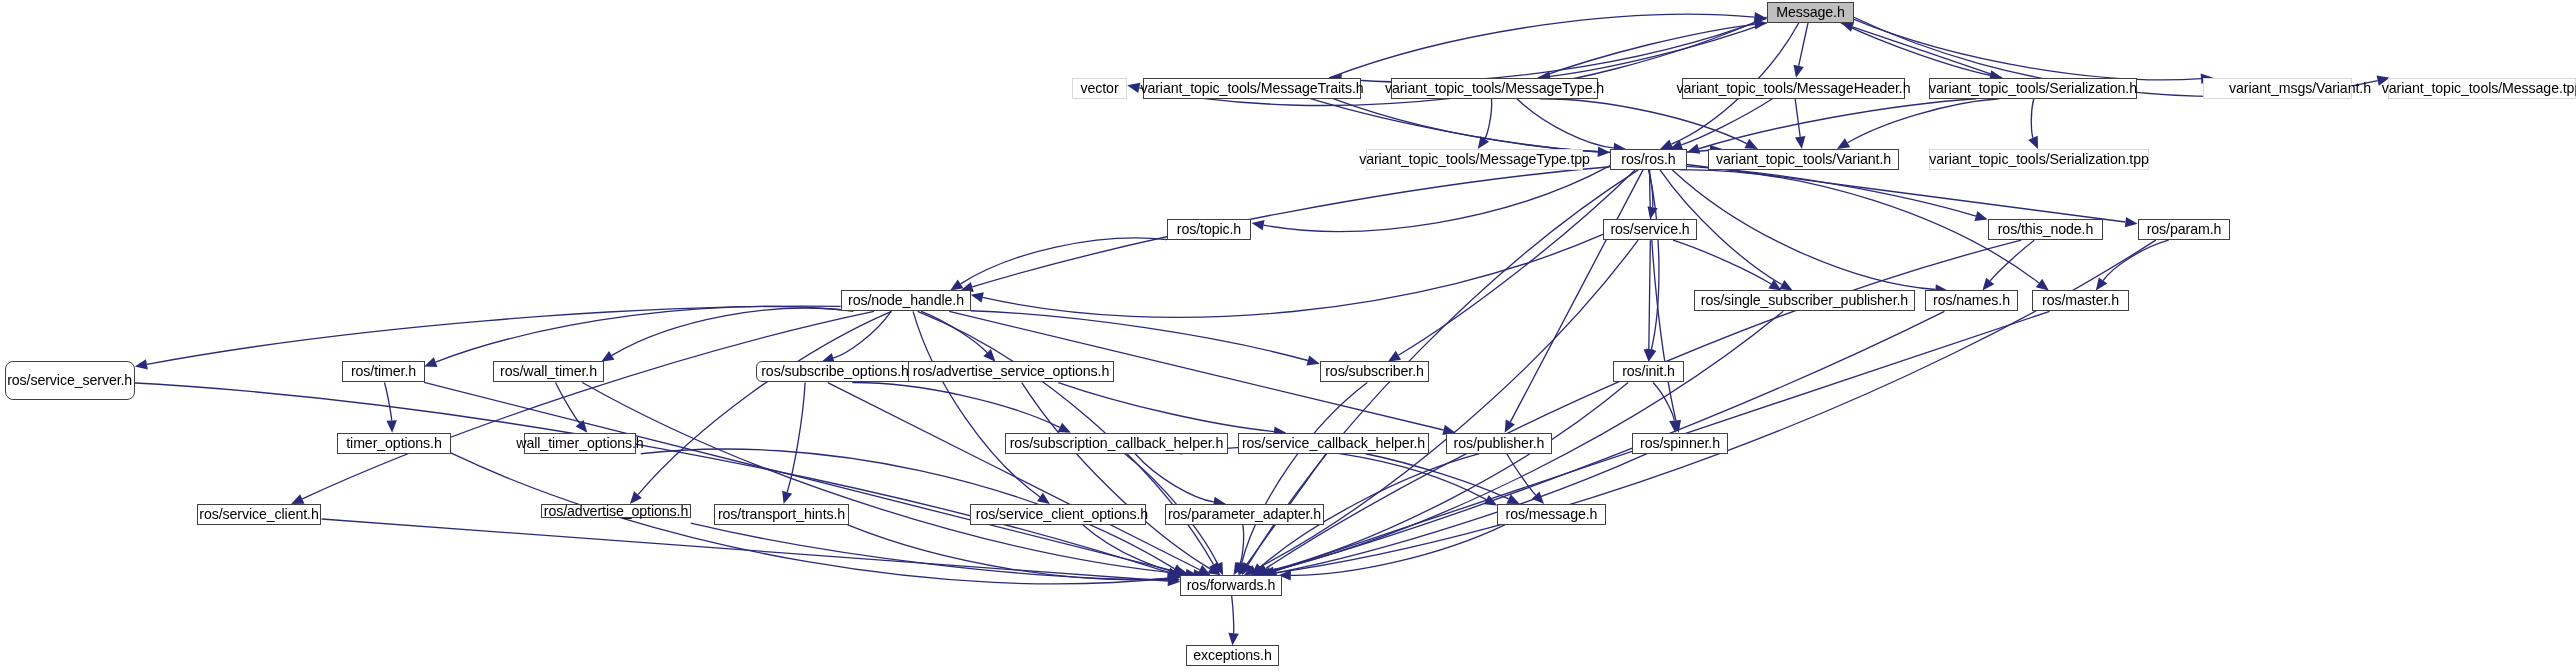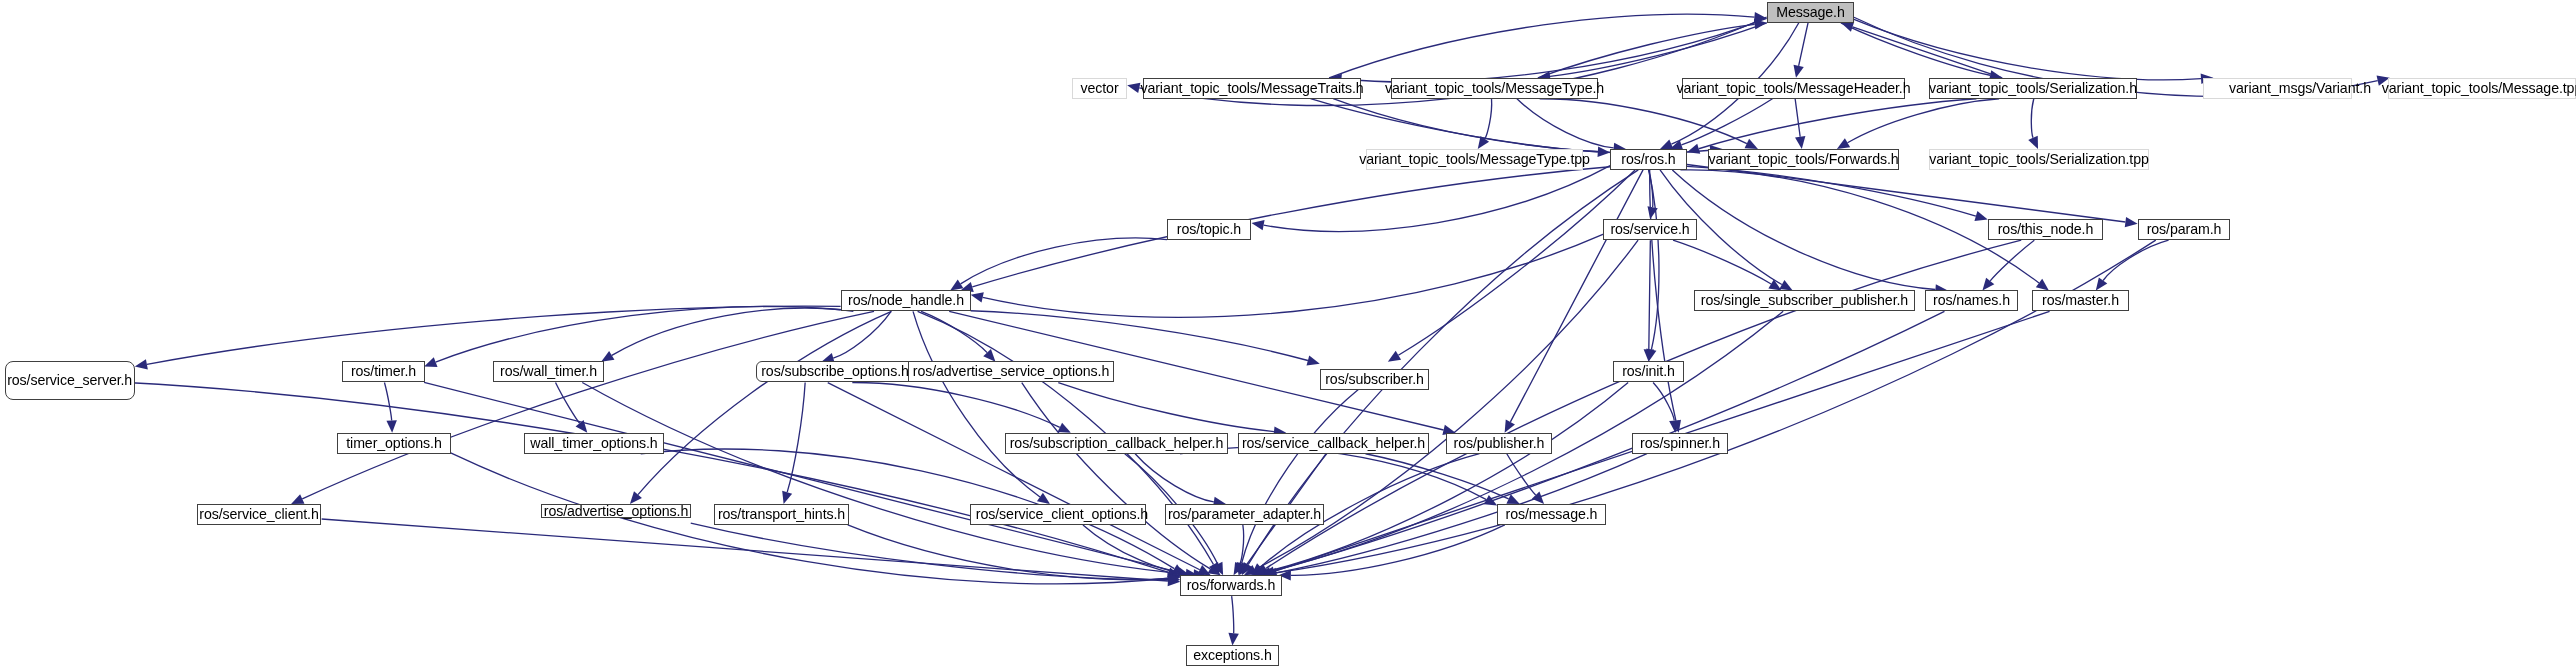--- a/index.html
+++ b/index.html
@@ -241,39 +241,39 @@
 <div class="node-box root" style="left: 1767px; top: 1.9px; width: 87px; height: 21px;">Message.h</div>
     <div class="node-box external" style="left: 1072px; top: 78px; width: 55px; height: 21px;">vector</div>
     <div class="node-box" style="left: 1143px; top: 78px; width: 218px; height: 21px;">variant_topic_tools/MessageTraits.h</div>
     <div class="node-box" style="left: 1391px; top: 78px; width: 207px; height: 21px;">variant_topic_tools/MessageType.h</div>
     <div class="node-box" style="left: 1682px; top: 78px; width: 223px; height: 21px;">variant_topic_tools/MessageHeader.h</div>
     <div class="node-box" style="left: 1929px; top: 78px; width: 208px; height: 21px;">variant_topic_tools/Serialization.h</div>
     <div class="node-box external" style="left: 2203px; top: 78px; width: 149px; height: 21px; padding-left: 45px;">variant_msgs/Variant.h</div>
     <div class="node-box external" style="left: 2388px; top: 78px; width: 188px; height: 21px;">variant_topic_tools/Message.tpp</div>
     <div class="node-box external" style="left: 1366px; top: 149px; width: 217px; height: 21px;">variant_topic_tools/MessageType.tpp</div>
     <div class="node-box" style="left: 1610px; top: 149px; width: 77px; height: 21px;">ros/ros.h</div>
-    <div class="node-box" style="left: 1708px; top: 149px; width: 191px; height: 21px;">variant_topic_tools/Forwards.h</div>
+    <div class="node-box" style="left: 1708px; top: 149px; width: 191px; height: 21px;">variant_topic_tools/Variant.h</div>
     <div class="node-box external" style="left: 1929px; top: 149px; width: 220px; height: 21px;">variant_topic_tools/Serialization.tpp</div>
     <div class="node-box" style="left: 1167px; top: 219px; width: 84px; height: 21px;">ros/topic.h</div>
     <div class="node-box" style="left: 1603px; top: 219px; width: 94px; height: 21px;">ros/service.h</div>
     <div class="node-box" style="left: 1988px; top: 219px; width: 115px; height: 21px;">ros/this_node.h</div>
     <div class="node-box" style="left: 2138px; top: 219px; width: 92px; height: 21px;">ros/param.h</div>
     <div class="node-box" style="left: 1694px; top: 290px; width: 221px; height: 21px;">ros/single_subscriber_publisher.h</div>
     <div class="node-box" style="left: 1925px; top: 290px; width: 93px; height: 21px;">ros/names.h</div>
     <div class="node-box" style="left: 2032px; top: 290px; width: 97px; height: 21px;">ros/master.h</div>
     <div class="node-box" style="left: 841px; top: 290px; width: 130px; height: 21px;">ros/node_handle.h</div>
     <div class="node-box" style="left: 4.7px; top: 361px; width: 130px; height: 39px; border-radius: 8px;">ros/service_server.h</div>
     <div class="node-box" style="left: 342px; top: 361px; width: 83px; height: 21px;">ros/timer.h</div>
     <div class="node-box" style="left: 493px; top: 361px; width: 111px; height: 21px;">ros/wall_timer.h</div>
     <div class="node-box" style="left: 756px; top: 361px; width: 158px; height: 21px; border-radius: 6px;">ros/subscribe_options.h</div>
     <div class="node-box" style="left: 908px; top: 361px; width: 206px; height: 21px;">ros/advertise_service_options.h</div>
-    <div class="node-box" style="left: 1320px; top: 361px; width: 109px; height: 21px; margin-top: 8px;">ros/subscriber.h</div>
+    <div class="node-box" style="left: 1320px; top: 361px; width: 109px; height: 21px;">ros/subscriber.h</div>
     <div class="node-box" style="left: 1613px; top: 361px; width: 71px; height: 21px;">ros/init.h</div>
     <div class="node-box" style="left: 337px; top: 433px; width: 114px; height: 21px;">timer_options.h</div>
-    <div class="node-box" style="left: 524px; top: 433px; width: 140px; height: 21px;">wall_timer_options.h</div>
+    <div class="node-box" style="left: 524px; top: 433px; width: 112px; height: 21px;">wall_timer_options.h</div>
     <div class="node-box" style="left: 1005px; top: 433px; width: 223px; height: 21px;">ros/subscription_callback_helper.h</div>
     <div class="node-box" style="left: 1238px; top: 433px; width: 191px; height: 21px;">ros/service_callback_helper.h</div>
     <div class="node-box" style="left: 1446px; top: 433px; width: 106px; height: 21px;">ros/publisher.h</div>
     <div class="node-box" style="left: 1632px; top: 433px; width: 96px; height: 21px;">ros/spinner.h</div>
     <div class="node-box" style="left: 197px; top: 504px; width: 124px; height: 21px;">ros/service_client.h</div>
     <div class="node-box" style="left: 541px; top: 504px; width: 150px; height: 14px;">ros/advertise_options.h</div>
     <div class="node-box" style="left: 714px; top: 504px; width: 135px; height: 21px;">ros/transport_hints.h</div>
     <div class="node-box" style="left: 970px; top: 504px; width: 176px; height: 21px; padding-left: 8px;">ros/service_client_options.h</div>
     <div class="node-box" style="left: 1165px; top: 504px; width: 159px; height: 21px;">ros/parameter_adapter.h</div>
     <div class="node-box" style="left: 1497px; top: 504px; width: 109px; height: 21px;">ros/message.h</div>

